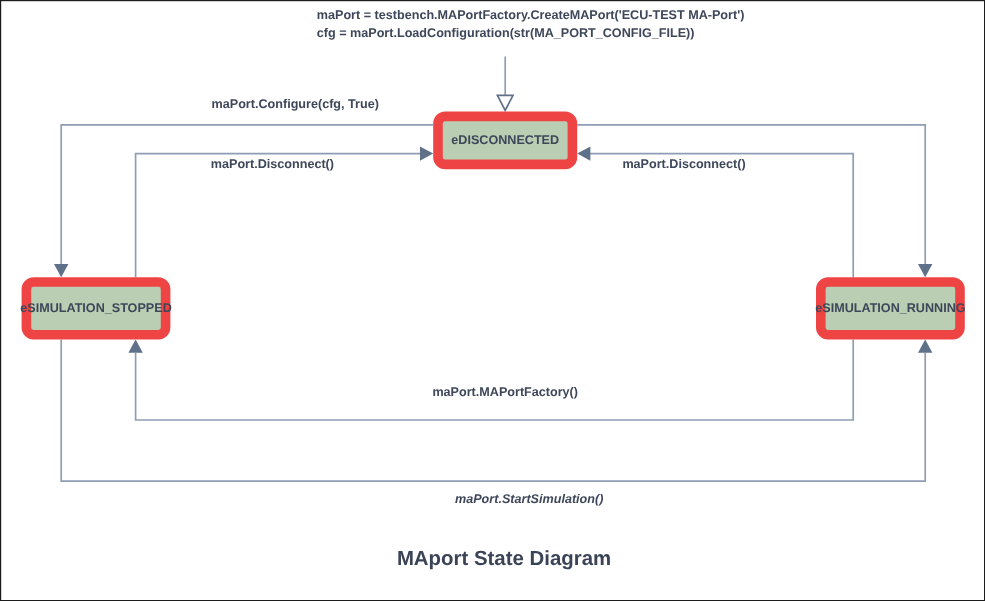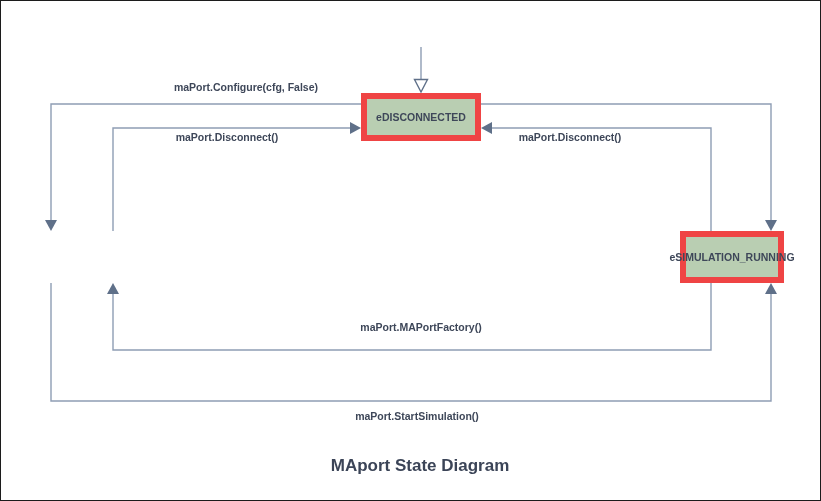--- a/index.html
+++ b/index.html
@@ -13,43 +13,43 @@
   }
   .connectors{position:absolute;left:0;top:0;width:821px;height:501px;}
   .code-block{
     position:absolute;left:263px;top:5px;
     font-size:10.5px;font-weight:bold;color:#3e4759;
     line-height:15px;white-space:pre;
   }
   .state{
     position:absolute;
     background:#b9ceb2;
-    border:6px solid #ef4444;
-    border-radius:0;
+    border:8px solid #ef4444;
+    border-radius:10px;
     display:flex;align-items:center;justify-content:center;
     font-size:10.5px;font-weight:bold;color:#3e4759;
     white-space:nowrap;
     box-sizing:border-box;
   }
   .state-disconnected{left:360px;top:92px;width:120px;height:48px;}
   .state-stopped{left:17px;top:230px;width:124px;height:52px;}
-  .state-running{left:679px;top:230px;width:104px;height:52px;}
+  .state-running{left:679px;top:230px;width:124px;height:52px;}
   .edge-label{
     position:absolute;
     transform:translateX(-50%);
     font-size:10.5px;font-weight:bold;color:#3e4759;
     white-space:nowrap;
     background:#fff;
   }
   .lbl-configure-true{left:245px;top:80px;}
   .lbl-configure-false{left:588px;top:80px;}
   .lbl-disconnect-left{left:226px;top:130px;}
   .lbl-disconnect-right{left:569px;top:130px;}
   .lbl-stop-simulation{left:420px;top:320px;}
-  .lbl-start-simulation{left:416px;top:409px;}
+  .lbl-start-simulation{left:440px;top:409px;font-style:italic;}
   .diagram-title{
     position:absolute;left:419px;top:455px;
     transform:translateX(-50%);
     font-size:17px;font-weight:bold;color:#3b4457;
     white-space:nowrap;
   }
 </style>
 </head>
 <body>
 
@@ -74,25 +74,28 @@
       <polygon points="491,121 491,133 480,127" fill="#5f7089" stroke="none"></polygon>
 
       <path d="M710,282 L710,349 L112,349 L112,293"></path>
       <polygon points="106,293 118,293 112,282" fill="#5f7089" stroke="none"></polygon>
 
       <path d="M50,282 L50,400 L770,400 L770,293"></path>
       <polygon points="764,293 776,293 770,282" fill="#5f7089" stroke="none"></polygon>
     </g>
   </svg>
 
+  <div class="code-block"><span>maPort = testbench.MAPortFactory.CreateMAPort('ECU-TEST MA-Port')</span>
+<span>cfg = maPort.LoadConfiguration(str(MA_PORT_CONFIG_FILE))</span></div>
 
   <div class="state state-disconnected">eDISCONNECTED</div>
+  <div class="state state-stopped">eSIMULATION_STOPPED</div>
   <div class="state state-running">eSIMULATION_RUNNING</div>
 
-  <div class="edge-label lbl-configure-true">maPort.Configure(cfg, False)</div>
+  <div class="edge-label lbl-configure-true">maPort.Configure(cfg, True)</div>
   <div class="edge-label lbl-disconnect-left">maPort.Disconnect()</div>
   <div class="edge-label lbl-disconnect-right">maPort.Disconnect()</div>
   <div class="edge-label lbl-stop-simulation">maPort.MAPortFactory()</div>
   <div class="edge-label lbl-start-simulation">maPort.StartSimulation()</div>
 
   <div class="diagram-title">MAport State Diagram</div>
 
 </div>
 
 </body></html>

